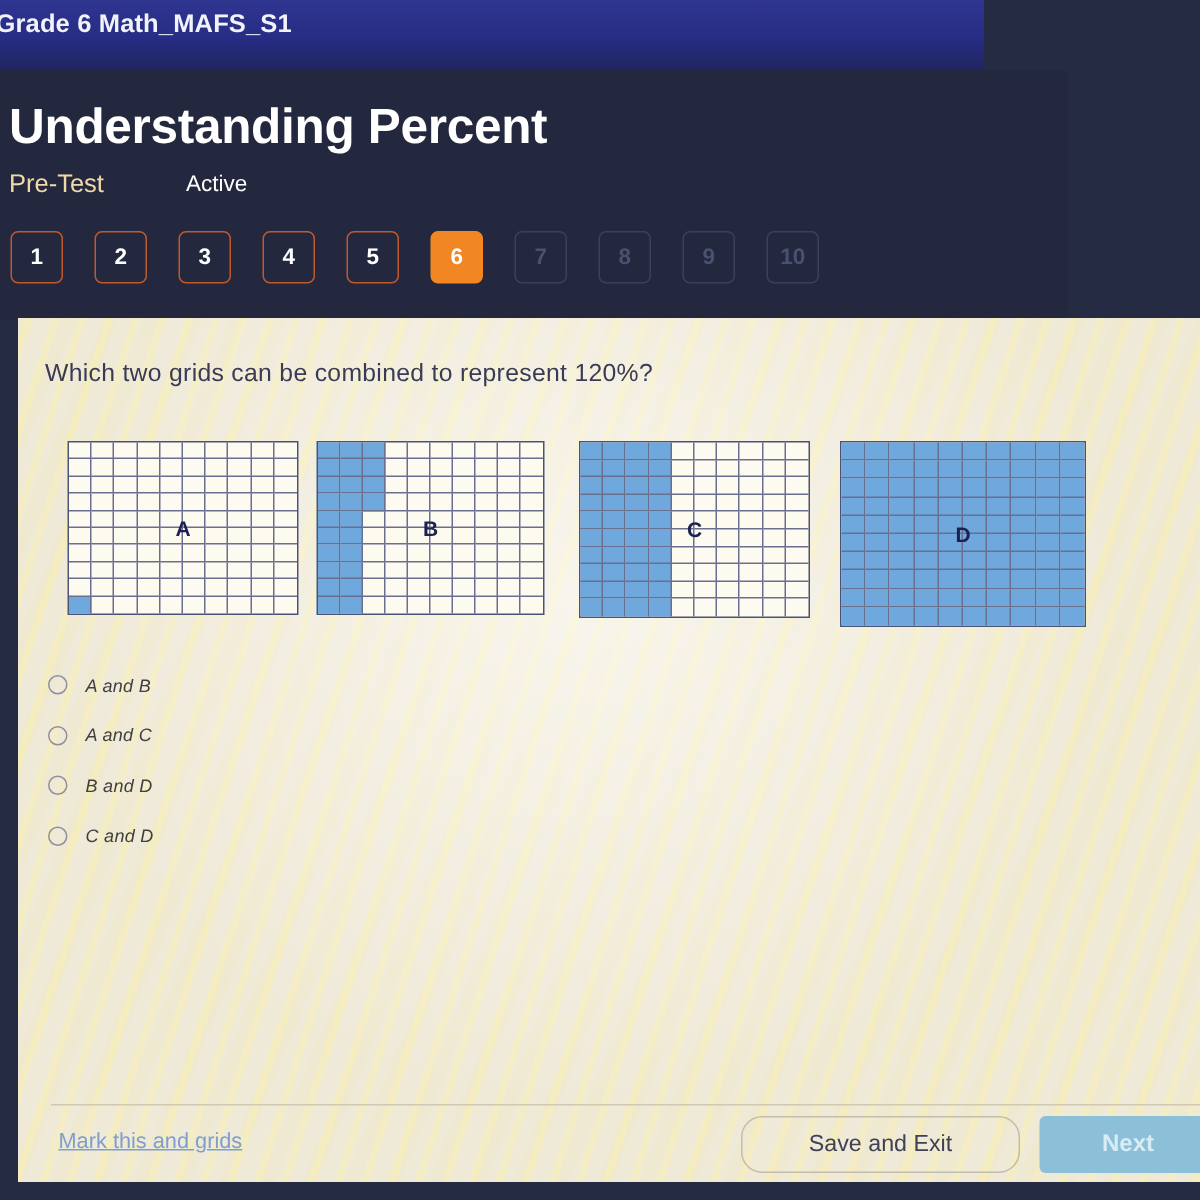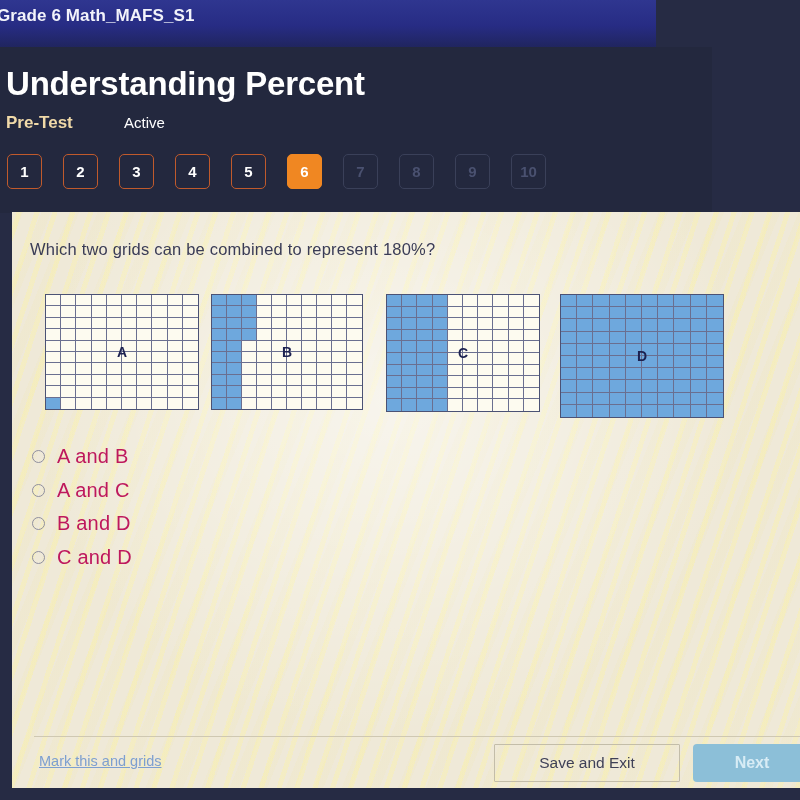--- a/index.html
+++ b/index.html
@@ -52,21 +52,21 @@
     font-size: 33px;
     font-weight: bold;
     letter-spacing: -0.2px;
     white-space: nowrap;
   }
   #phase-label {
     position: absolute;
     left: 6px; top: 66px;
     color: #f0d9a8;
     font-size: 17px;
-    font-weight: bold;
+    font-weight: normal;
     white-space: nowrap;
   }
   #status-label {
     position: absolute;
     left: 124px; top: 67px;
     color: #ffffff;
     font-size: 15px;
     font-weight: normal;
     white-space: nowrap;
   }
@@ -186,24 +186,25 @@
     gap: 12px;
   }
   .radio {
     width: 13px; height: 13px;
     border: 1.4px solid #8f8f9e;
     border-radius: 50%;
     background: transparent;
     flex: 0 0 auto;
   }
   .option-label {
-    color: #be185d;
-    font-size: 20px;
+    color: #404040;
+    font-size: 12px;
     letter-spacing: 0.2px;
     white-space: nowrap;
+    font-style: italic;
   }
 
   
   #footer-rule {
     position: absolute;
     left: 22px; top: 524px;
     width: 766px; height: 1px;
     background: #cfc8b2;
   }
   #mark-link {
@@ -212,21 +213,21 @@
     color: #7d9fd0;
     font-size: 14.5px;
     text-decoration: underline;
     white-space: nowrap;
   }
   #save-exit-btn {
     position: absolute;
     left: 482px; top: 532px;
     width: 186px; height: 38px;
     border: 1px solid #c3bda9;
-    border-radius: 1px;
+    border-radius: 14px;
     background: transparent;
     color: #3f4157;
     font-family: "Liberation Sans", sans-serif;
     font-size: 15.5px;
     display: flex;
     align-items: center;
     justify-content: center;
   }
   #next-btn {
     position: absolute;
@@ -275,21 +276,21 @@
         <div class="pager-btn current">6</div>
         <div class="pager-btn locked">7</div>
         <div class="pager-btn locked">8</div>
         <div class="pager-btn locked">9</div>
         <div class="pager-btn locked">10</div>
       </div>
   </div>
 
   <div id="card">
 
-    <div id="question-text">Which two grids can be combined to represent 180%?</div>
+    <div id="question-text">Which two grids can be combined to represent 120%?</div>
 
     <div id="grids">
         <div class="grid-wrap" style="left: 33px;">
           <div class="grid" style="width: 154px; height: 116px;">
             <div class="cell"></div>
             <div class="cell"></div>
             <div class="cell"></div>
             <div class="cell"></div>
             <div class="cell"></div>
             <div class="cell"></div>

